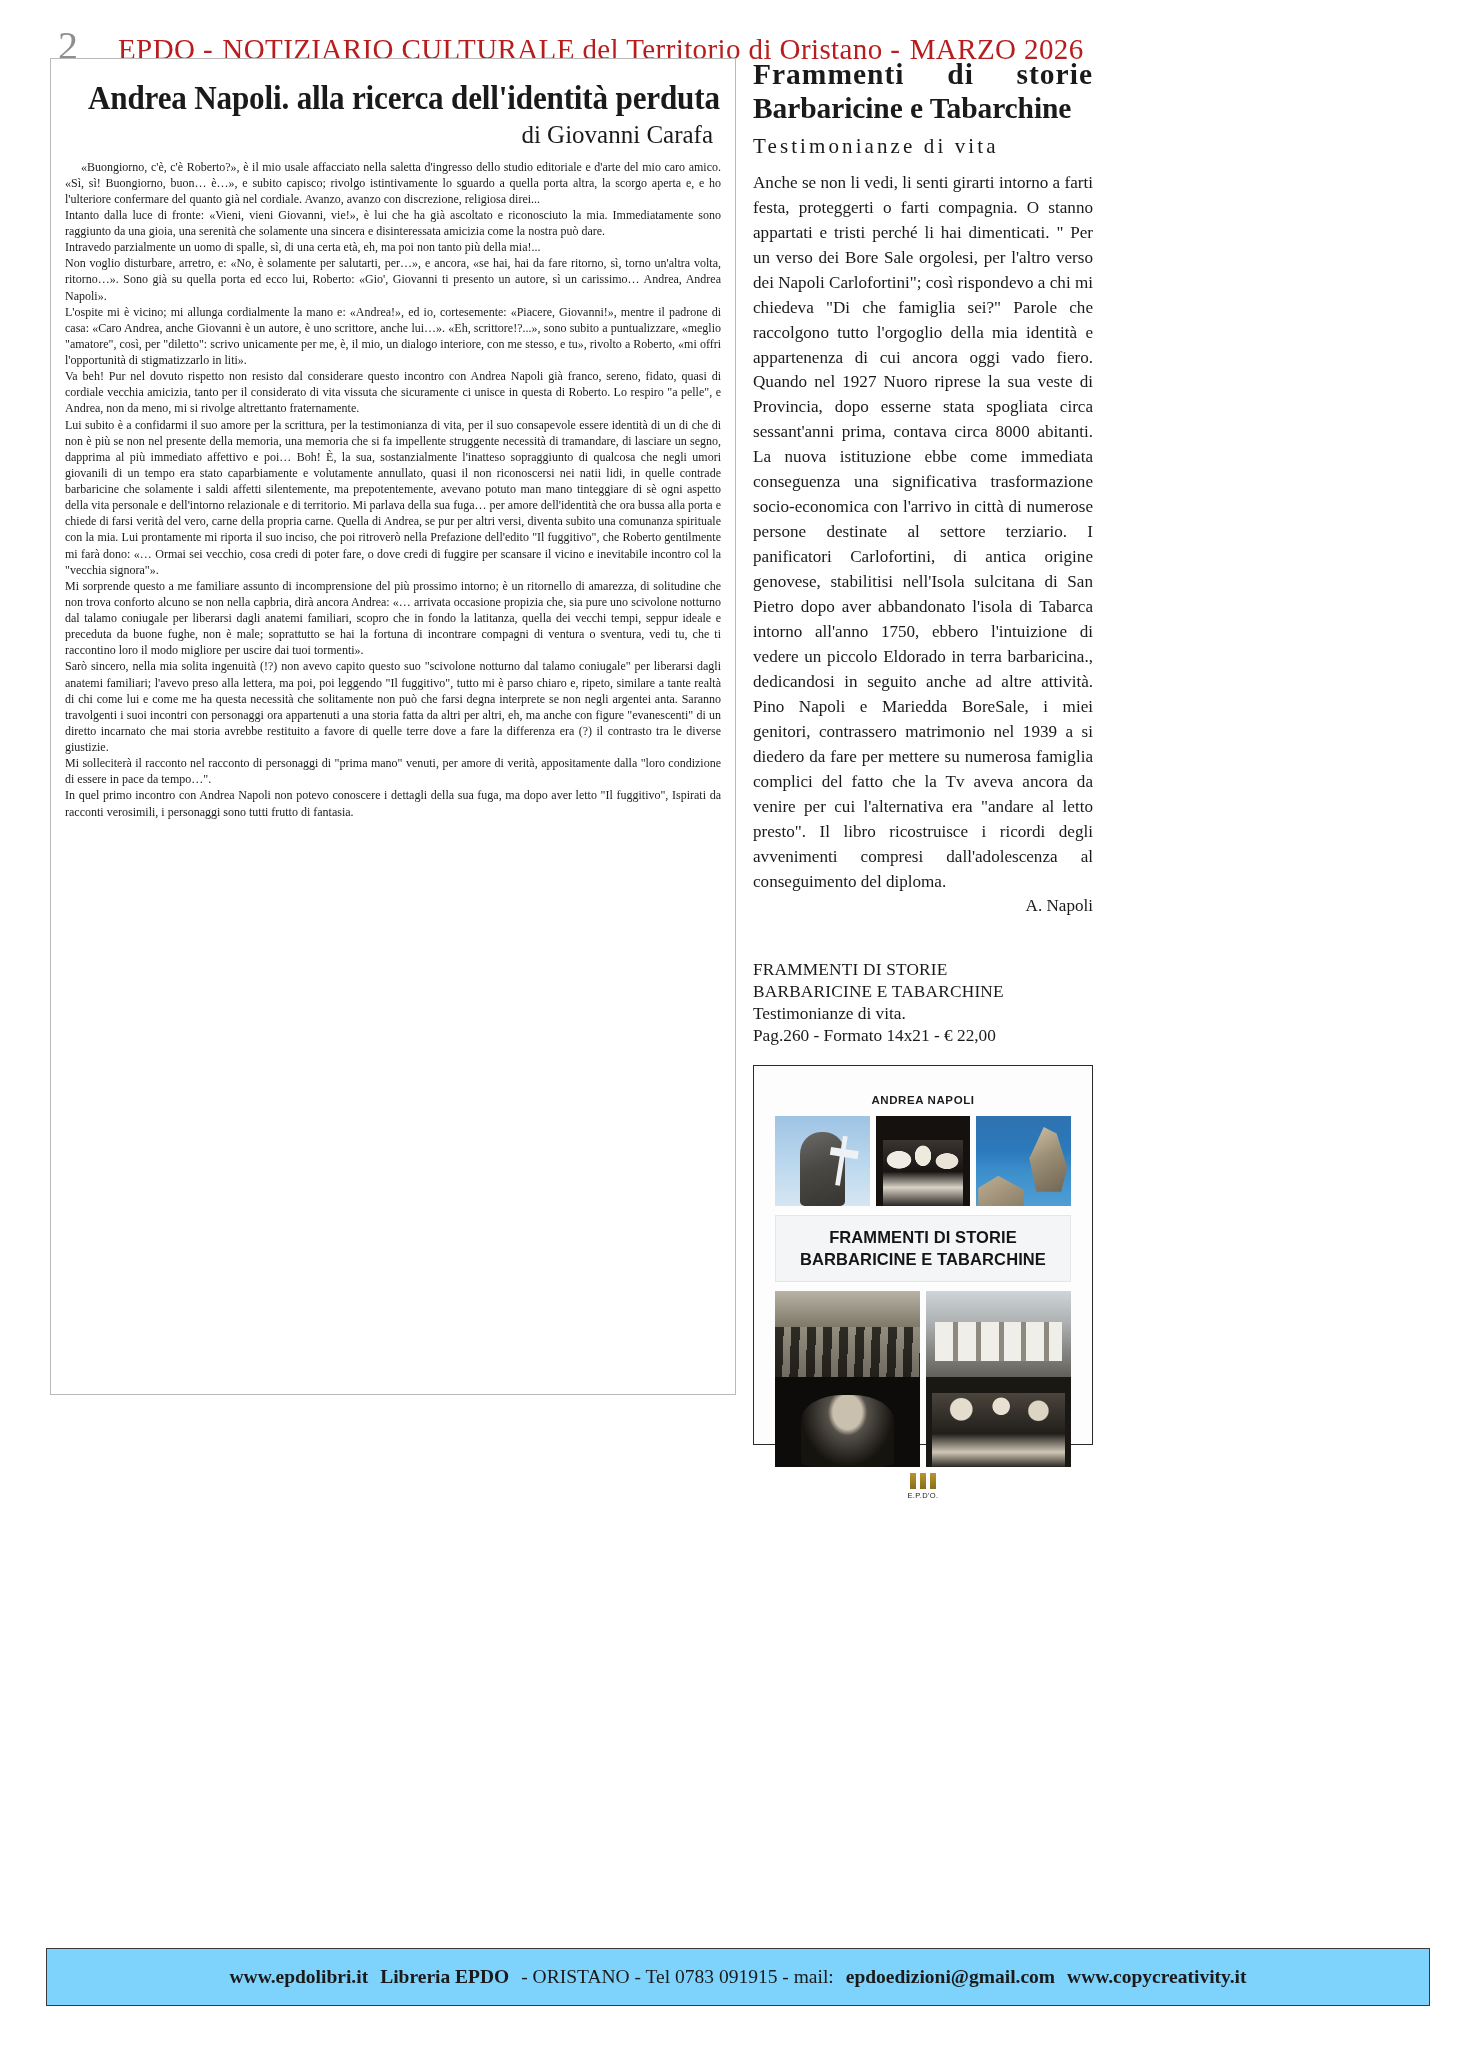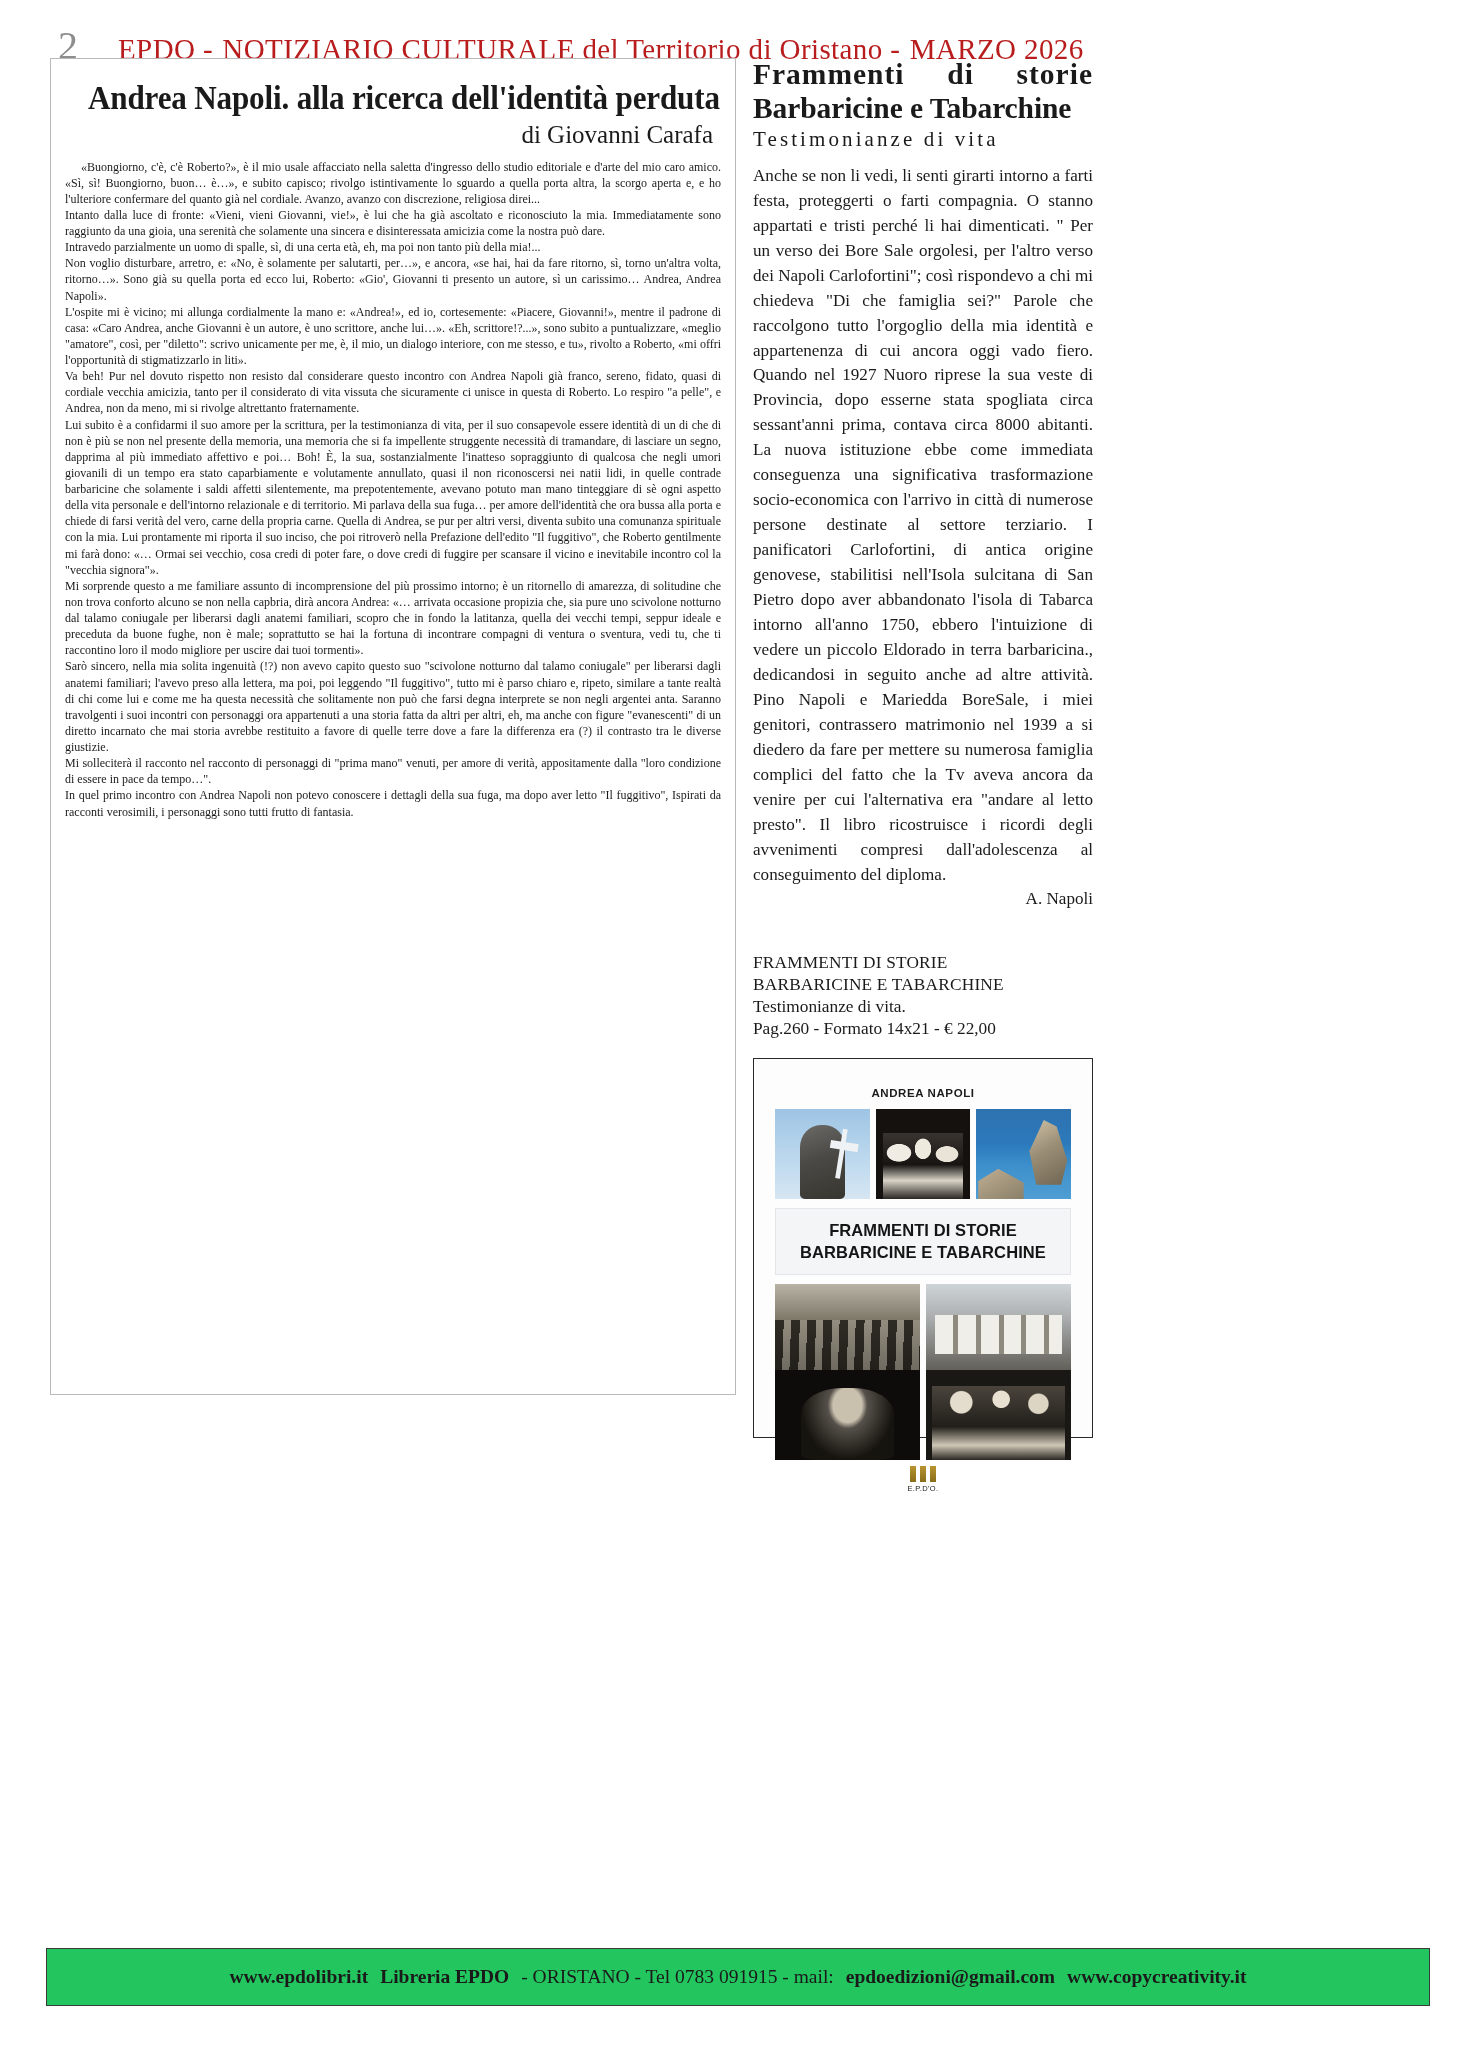--- a/index.html
+++ b/index.html
@@ -108,21 +108,21 @@
     text-align: justify;
     text-align-last: justify;
     letter-spacing: 1px;
   }
   .rc-head-2 {
     letter-spacing: -0.1px;
   }
   .rc-subhead {
     font-size: 21px;
     letter-spacing: 3.1px;
-    margin-top: 1px;
+    margin-top: 8px;
     margin-bottom: 12px;
     white-space: nowrap;
   }
   .rc-text {
     font-size: 17.1px;
     line-height: 1.46;
     text-align: justify;
     text-justify: inter-word;
     hyphens: auto;
     -webkit-hyphens: auto;
@@ -324,21 +324,21 @@
     right: 40px;
     bottom: 42px;
     height: 58px;
     border: 1px solid #3a3a3a;
     box-sizing: border-box;
     display: flex;
     align-items: center;
     justify-content: center;
     gap: 12px;
     font-size: 19.5px;
-    background: #22c55e;
+    background: #7dd3fc;
   }
   .fb-strong { font-weight: bold; }
   .fb-plain { }
 </style>
 </head>
 <body>
 
 <div class="masthead">
   <div class="page-number">2</div>
   <div class="masthead-title">

